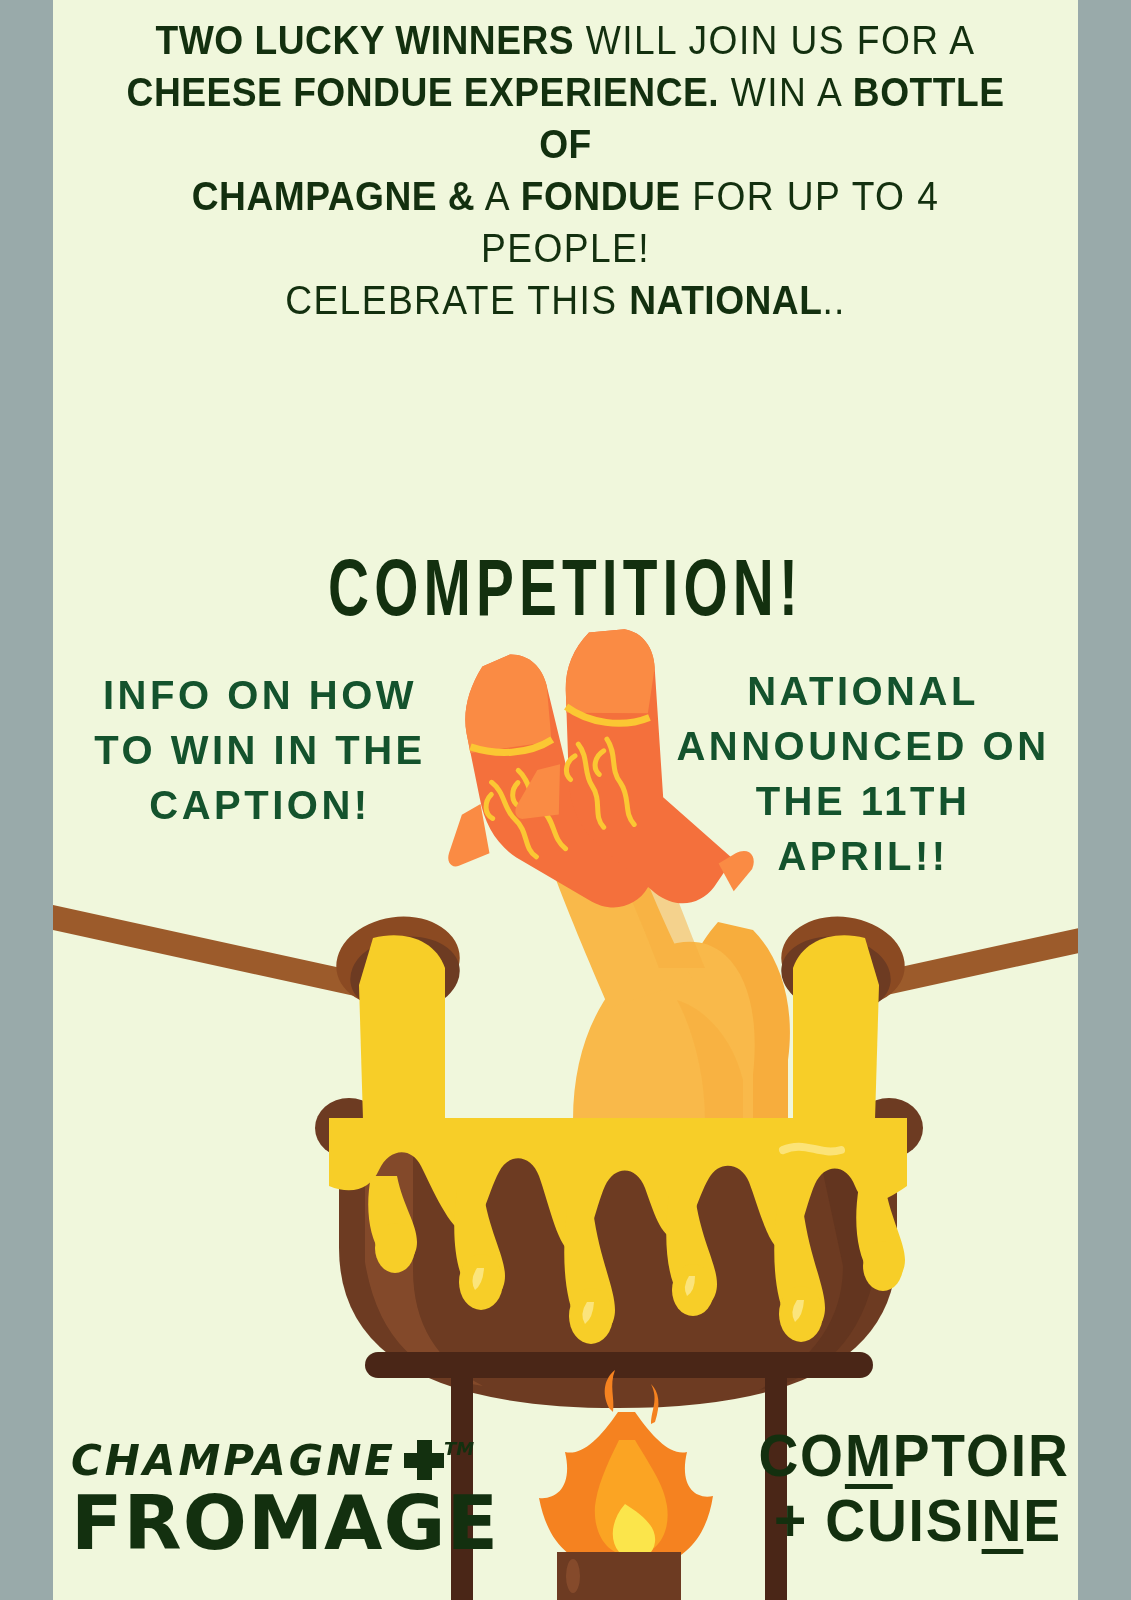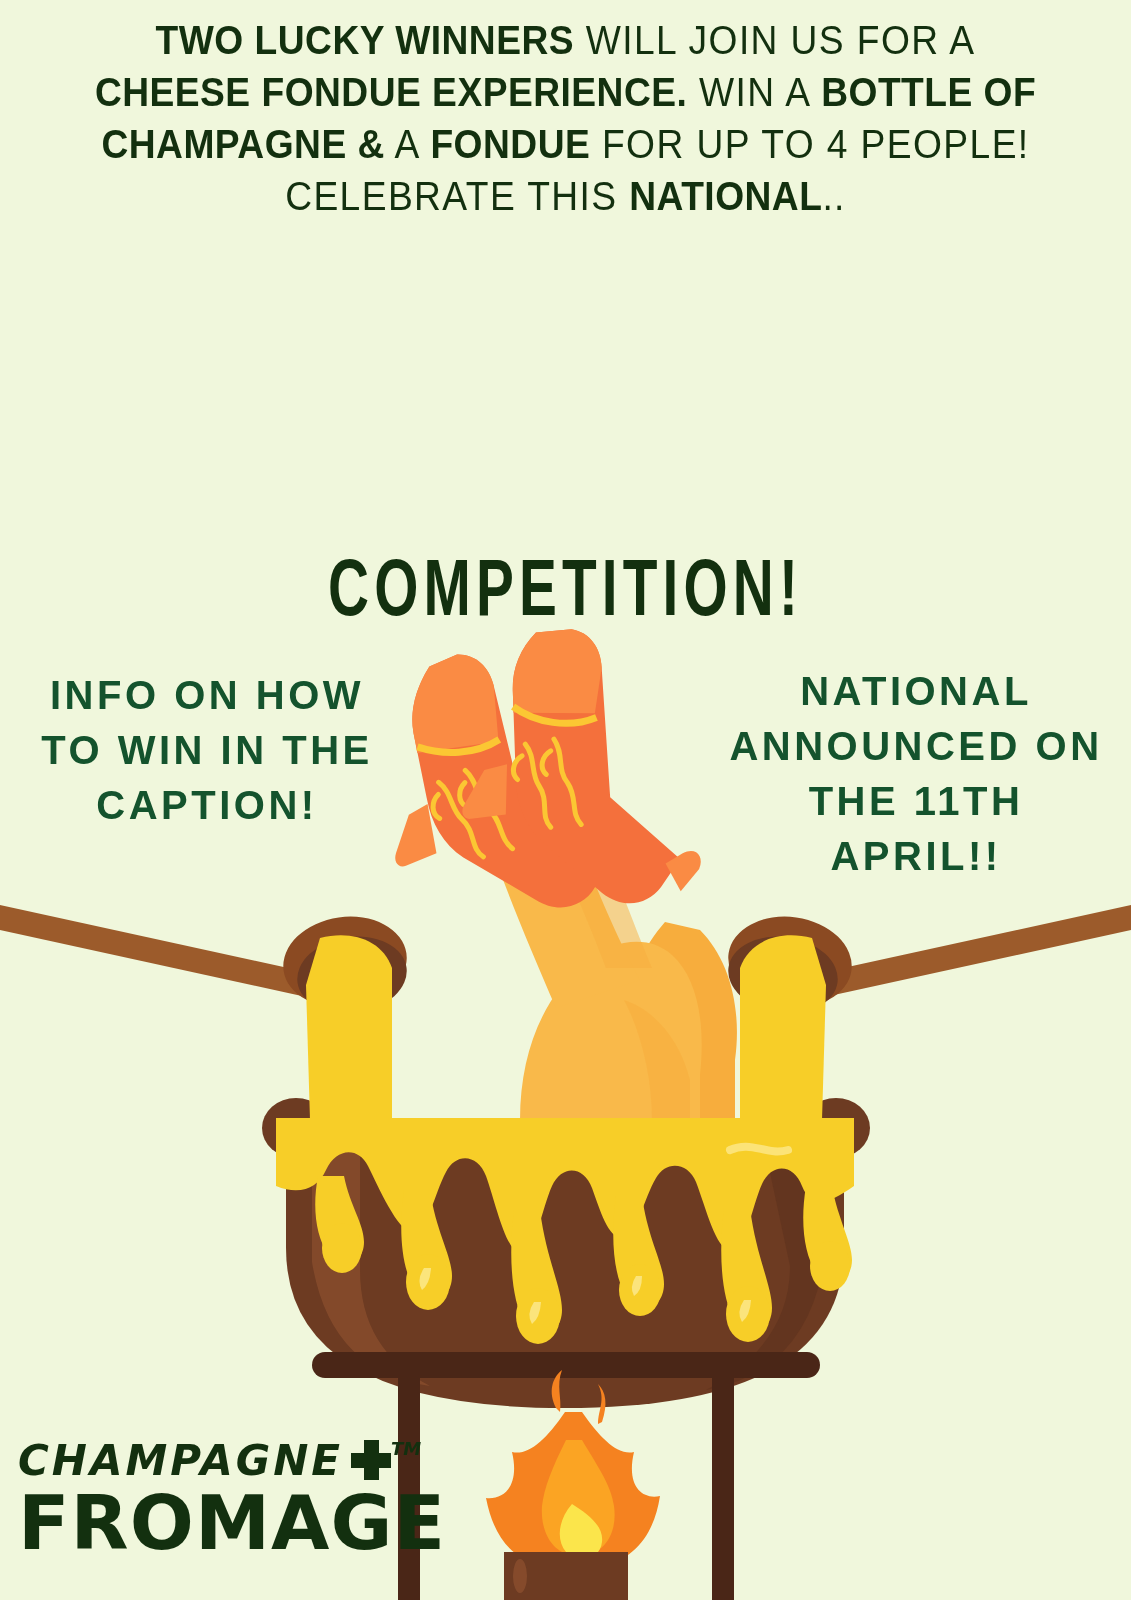--- a/index.html
+++ b/index.html
@@ -3,21 +3,21 @@
 <meta charset="utf-8">
 <title>Cheese Fondue Day Competition Poster</title>
 <style>
   html,body{margin:0;padding:0;}
   body{
     background:#9aa;
     font-family:"Liberation Sans", sans-serif;
   }
   #poster{
     position:relative;
-    width:1131px;
+    width:1025px;
     height:1600px;
     background:#F0F7DC;
     overflow:hidden;
     margin:0 auto;
   }
 
   
   .header-block{
     position:absolute;
     top:14px; left:30px; right:30px;
@@ -338,14 +338,18 @@
 
   <div class="logo" id="logo-left">
     <div class="cf-line1">
       <span>CHAMPAGNE</span>
       <span class="cross"></span>
       <span class="tm">TM</span>
     </div>
     <div class="cf-line2">FROMAGE</div>
   </div>
 
+  <div class="logo" id="logo-right">
+    <div class="cc-line"><span>CO</span><span class="uline">M</span><span>PTOIR</span></div>
+    <div class="cc-line"><span>+ CUISI</span><span class="uline">N</span><span>E</span></div>
+  </div>
 
 </div>
 
 </body></html>

